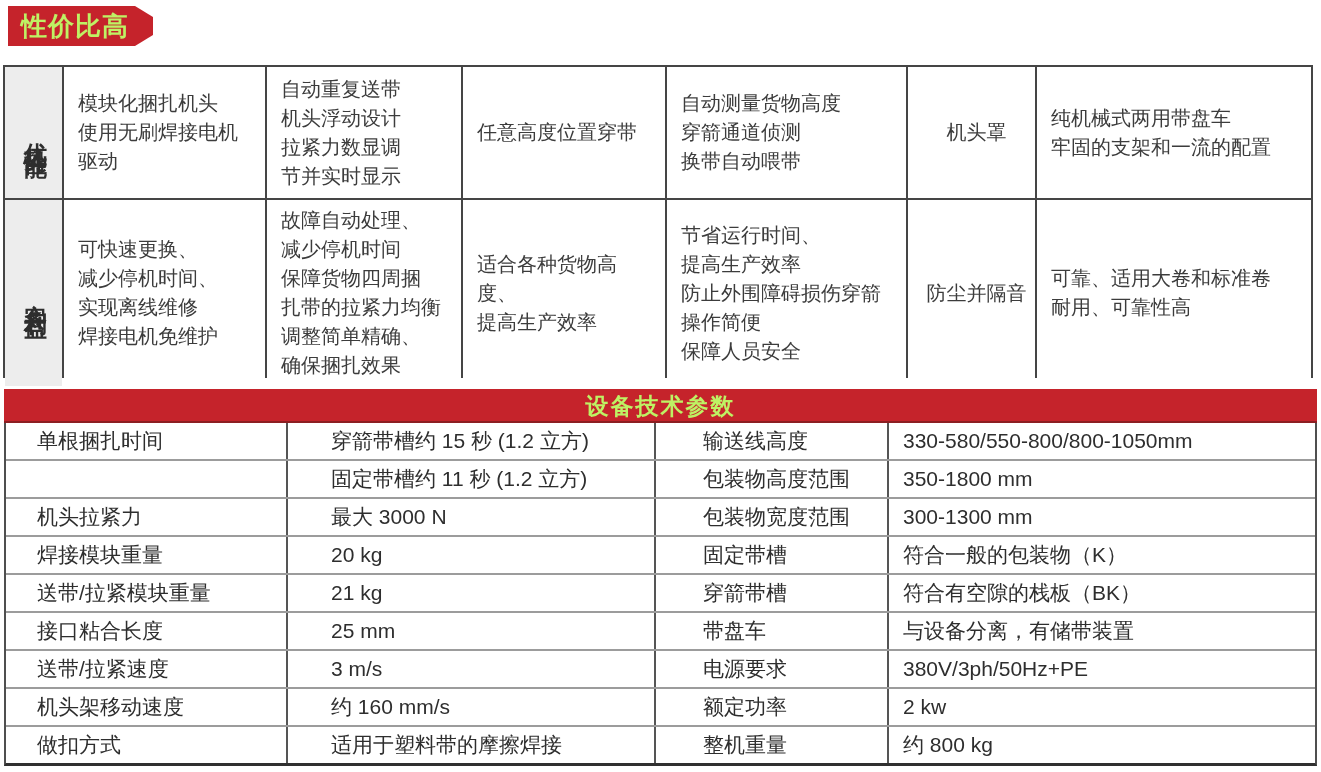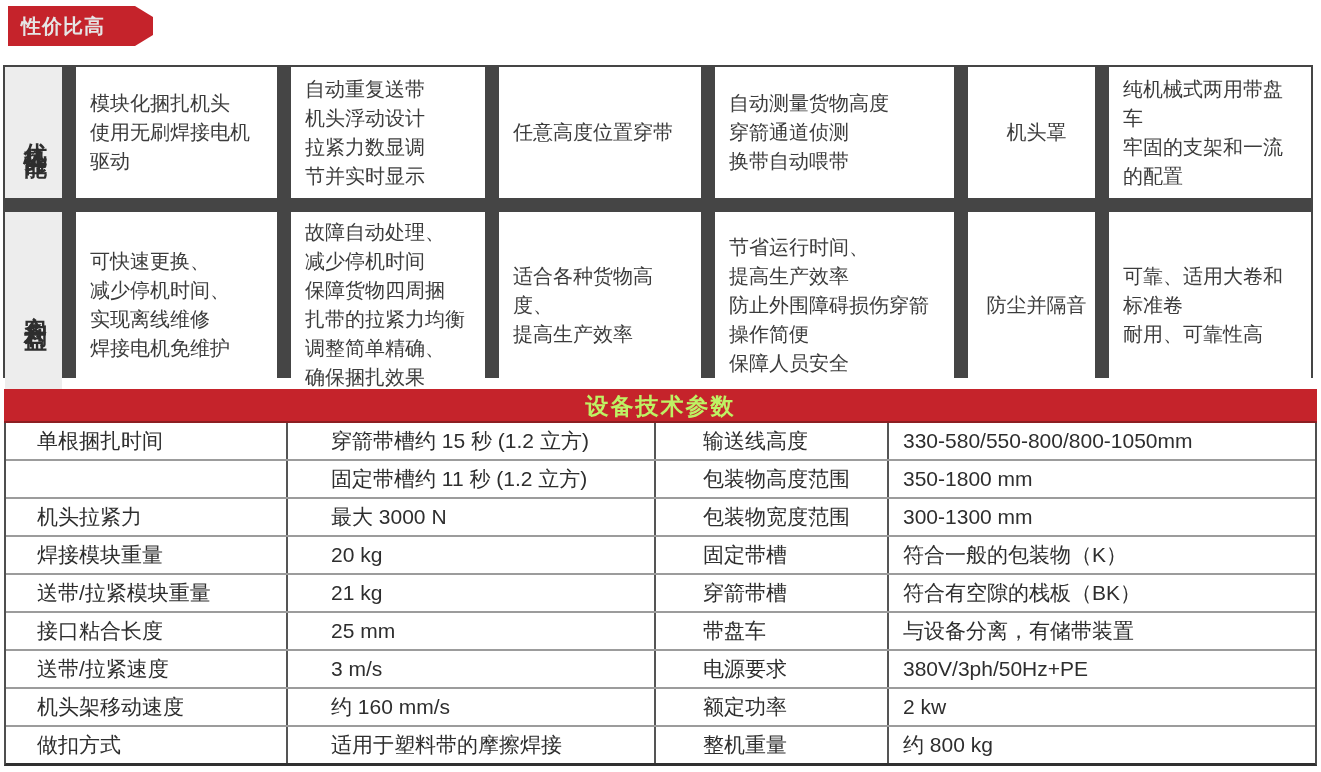--- a/index.html
+++ b/index.html
@@ -5,33 +5,33 @@
   html,body{margin:0;padding:0;}
   body{
     width:1321px;height:772px;position:relative;background:#ffffff;
     font-family:"Liberation Sans","DejaVu Sans",sans-serif;
     color:#3a3a3a;overflow:hidden;
   }
 
   
   .badge{
     position:absolute;left:8px;top:6px;width:145px;height:40px;
-    background:#c5232b;color:#e5e5e5;font-weight:bold;font-size:20px;
+    background:#c5232b;color:#bef264;font-weight:bold;font-size:26px;
     line-height:40px;padding-left:13px;box-sizing:border-box;
     clip-path:polygon(0 0,127px 0,145px 11px,145px 29px,127px 40px,0 40px);
     letter-spacing:1px;
   }
 
   
   .ftable{
     position:absolute;left:3px;top:65px;width:1310px;height:313px;
     display:grid;box-sizing:border-box;
     grid-template-columns:57px 201px 194px 202px 239px 127px auto;
     grid-template-rows:131px auto;
-    background:#454545;border:2px solid #454545;gap:14px;
+    background:#454545;border:2px solid #454545;gap:2px;
   }
   .fcell{
     background:#ffffff;display:flex;align-items:center;
     font-size:20px;line-height:29px;white-space:pre-line;
     padding:6px 10px 6px 14px;box-sizing:border-box;color:#3c3c3c;
   }
   .fcell.center{justify-content:center;text-align:center;padding-right:4px;}
   .fhead{
     background:#ededed;display:flex;align-items:center;justify-content:center;
     font-weight:bold;font-size:23px;color:#2e2e2e;

